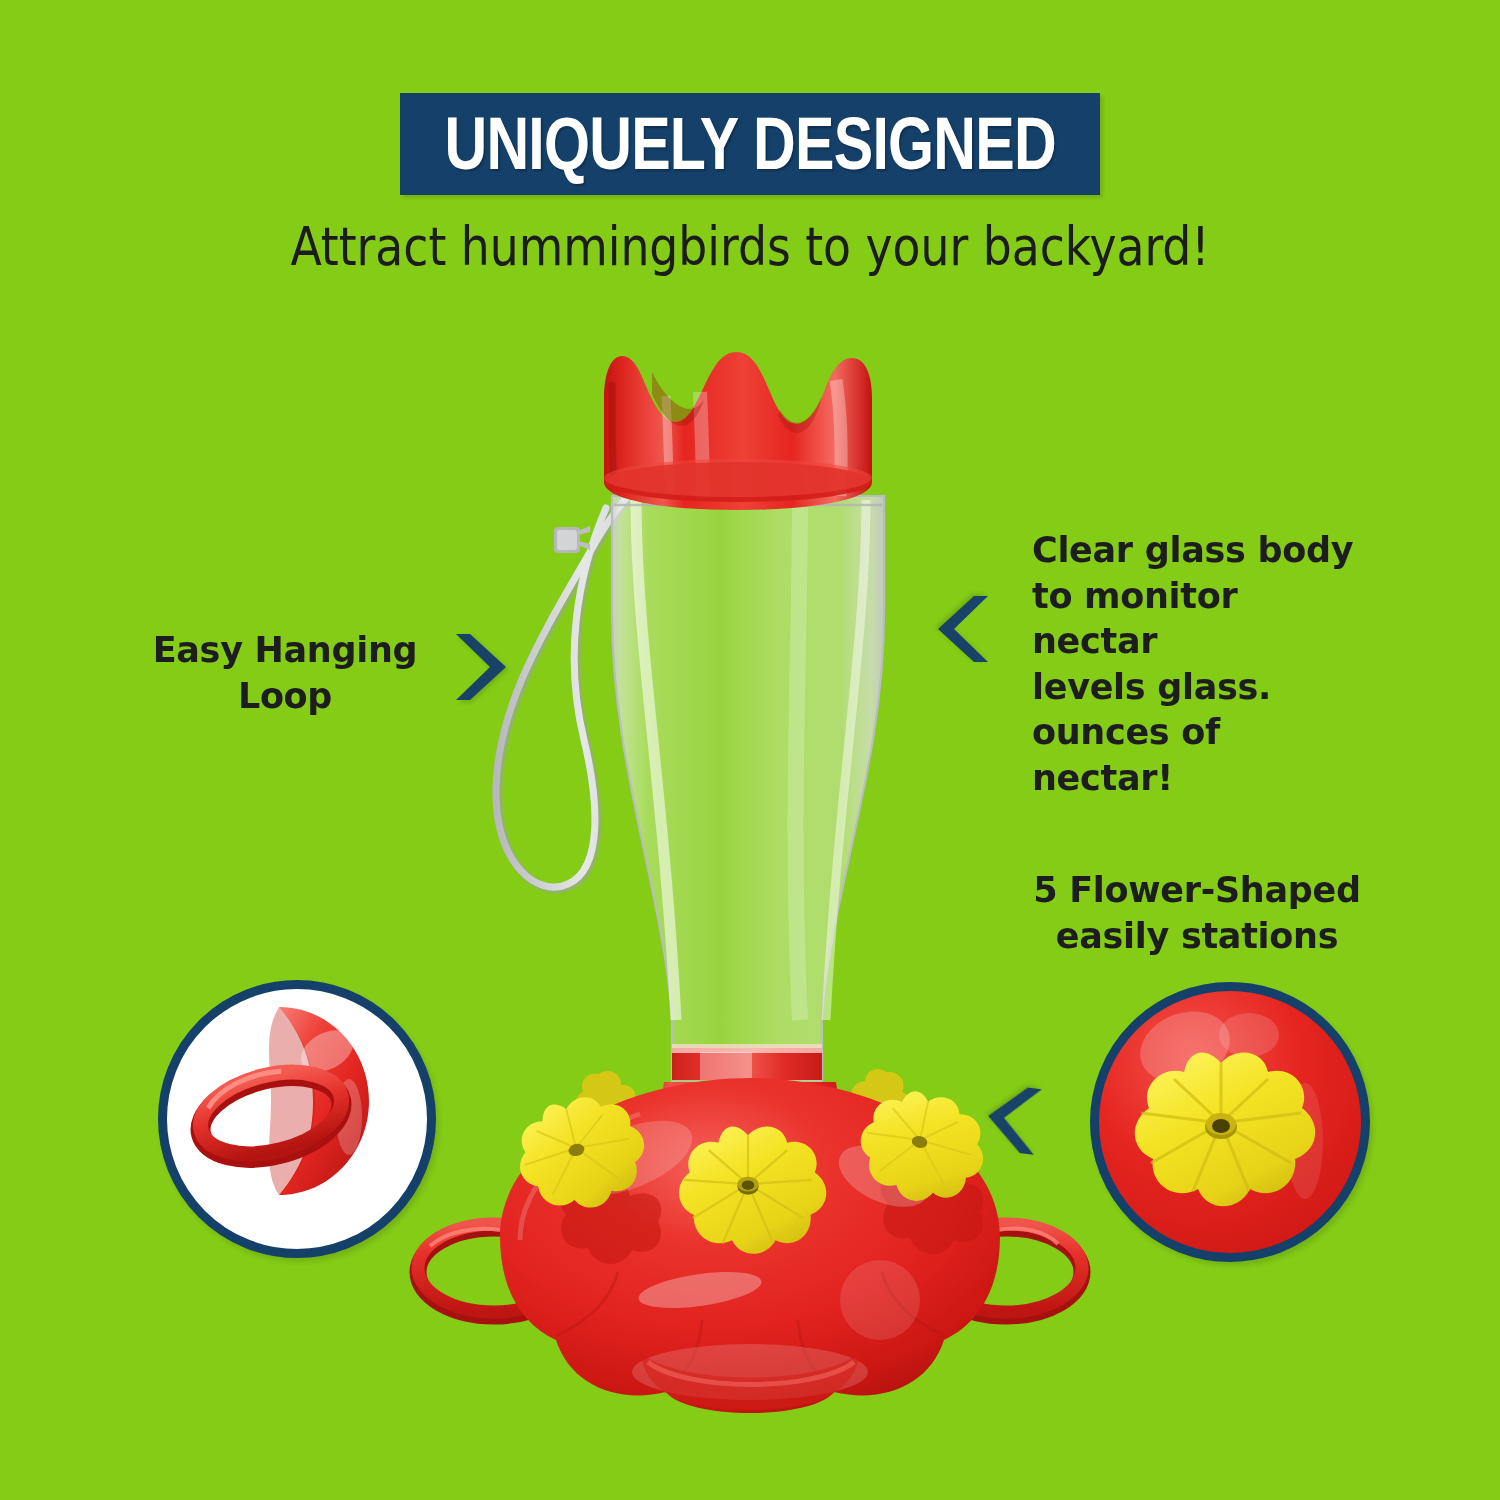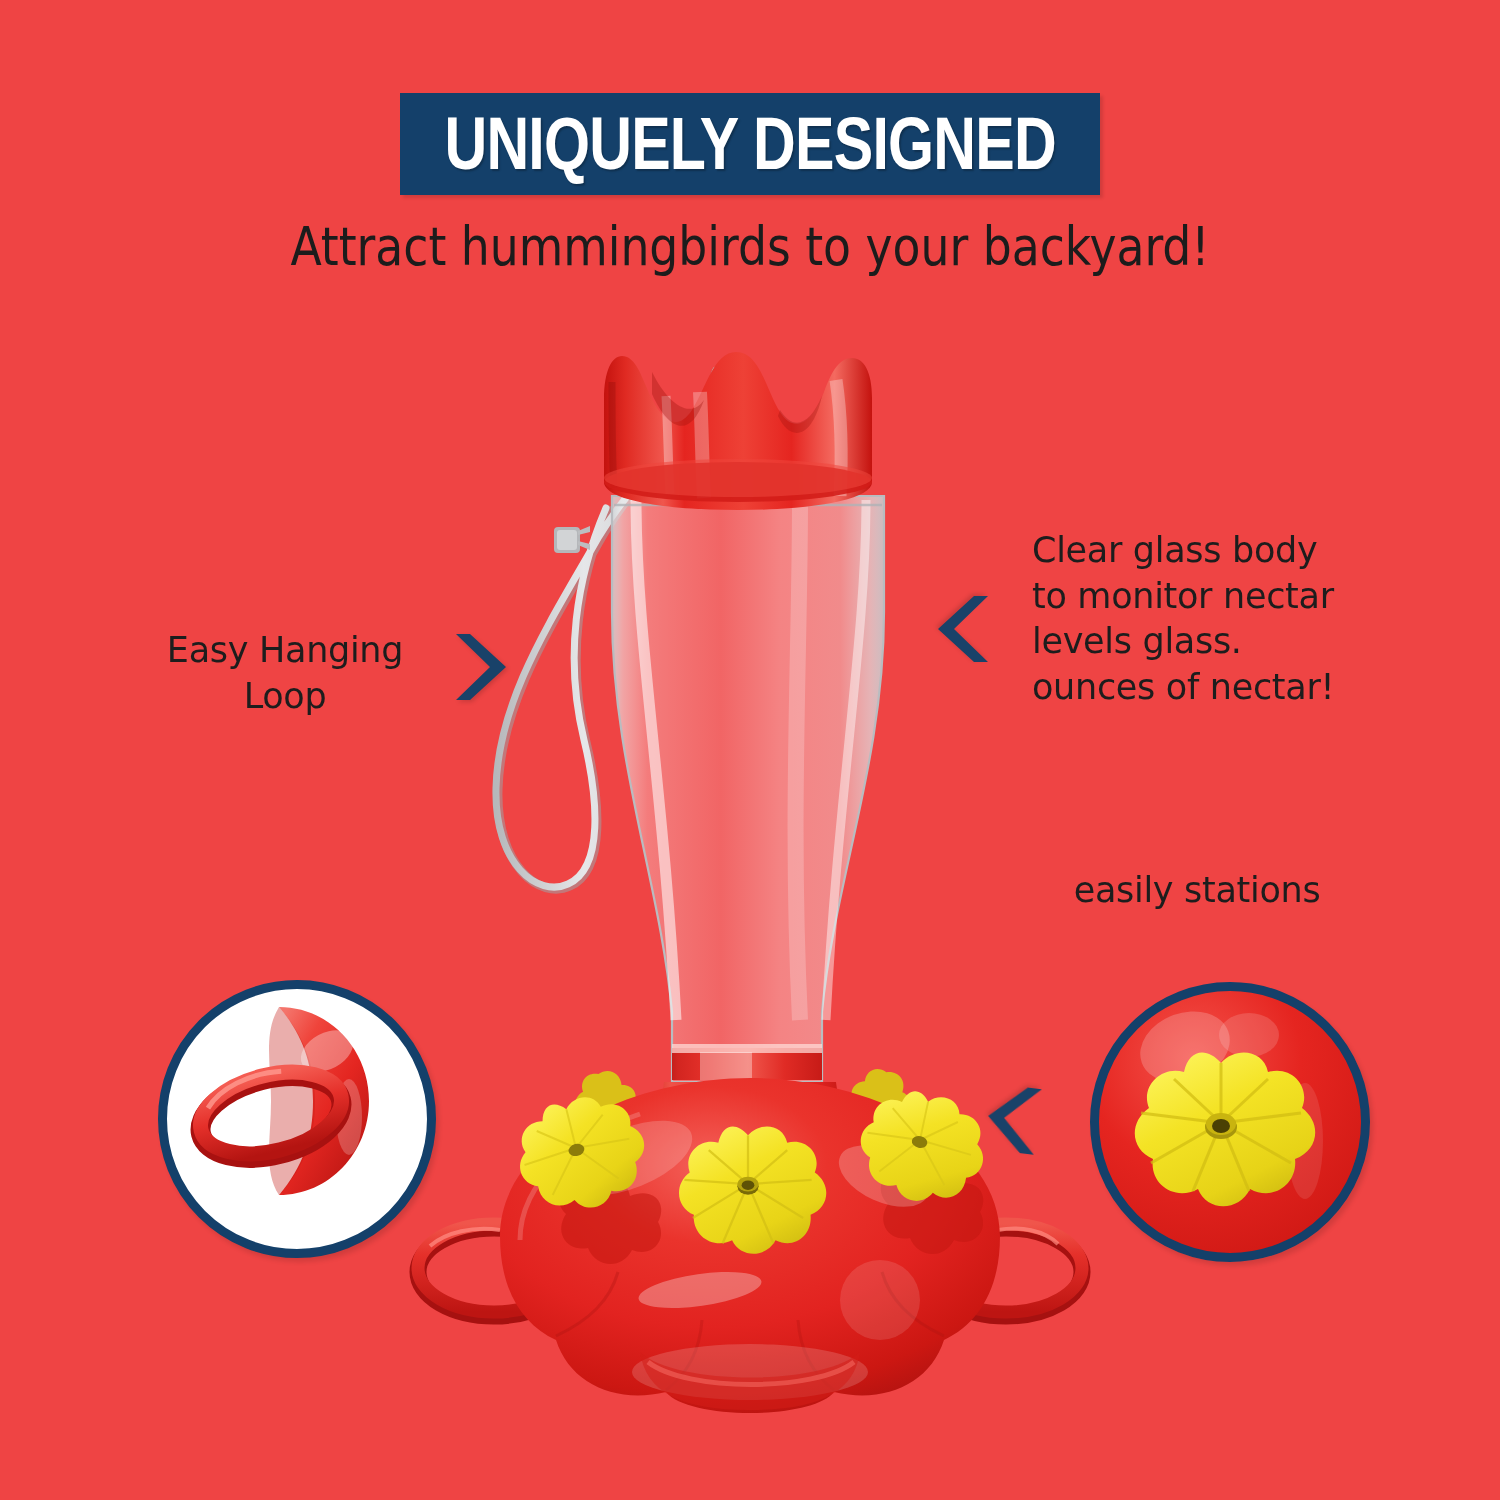--- a/index.html
+++ b/index.html
@@ -4,21 +4,21 @@
 <style>
   html, body {
     margin: 0;
     padding: 0;
     background: #ffffff;
   }
   #page {
     position: relative;
     width: 1500px;
     height: 1500px;
-    background: #ef4444;
+    background: #84cc16;
     overflow: hidden;
     font-family: "Liberation Sans", sans-serif;
   }
 
   
   #title-banner {
     position: absolute;
     left: 400px;
     top: 93px;
     width: 700px;
@@ -55,21 +55,21 @@
     white-space: nowrap;
   }
 
   
   .callout {
     position: absolute;
     color: #1d1d1d;
     font-size: 35px;
     line-height: 1.30;
     font-family: "DejaVu Sans", "Liberation Sans", sans-serif;
-    font-weight: 400;
+    font-weight: 700;
     letter-spacing: -0.3px;
   }
   #callout-loop      { left: 150px; top: 628px; width: 270px; text-align: center; }
   #callout-glass     { left: 1032px; top: 528px; width: 340px; text-align: left; }
   #callout-flowers   { left: 1022px; top: 868px; width: 350px; text-align: center; }
   #callout-perches   { left: 110px; top: 1240px; width: 300px; text-align: center; }
 
   
   .chevron { position: absolute; }
   .chevron svg { display: block; overflow: visible; filter: drop-shadow(2px 2px 2px rgba(0,0,0,0.15)); }
@@ -408,20 +408,21 @@
     <div>levels glass.</div>
     <div>ounces of nectar!</div>
   </div>
   <div id="chevron-glass" class="chevron">
     <svg width="62" height="74" viewBox="0 0 62 74">
       <path d="M6,4 L20,4 L56,37 L20,70 L6,70 L40,37 Z" fill="#194269"></path>
     </svg>
   </div>
 
   <div id="callout-flowers" class="callout">
+    <div>5 Flower-Shaped</div>
     <div>easily stations</div>
   </div>
   <div id="chevron-flowers" class="chevron">
     <svg width="62" height="74" viewBox="0 0 62 74">
       <path d="M6,4 L20,4 L56,37 L20,70 L6,70 L40,37 Z" fill="#194269"></path>
     </svg>
   </div>
 
   <div id="chevron-perches" class="chevron">
     <svg width="62" height="74" viewBox="0 0 62 74">

